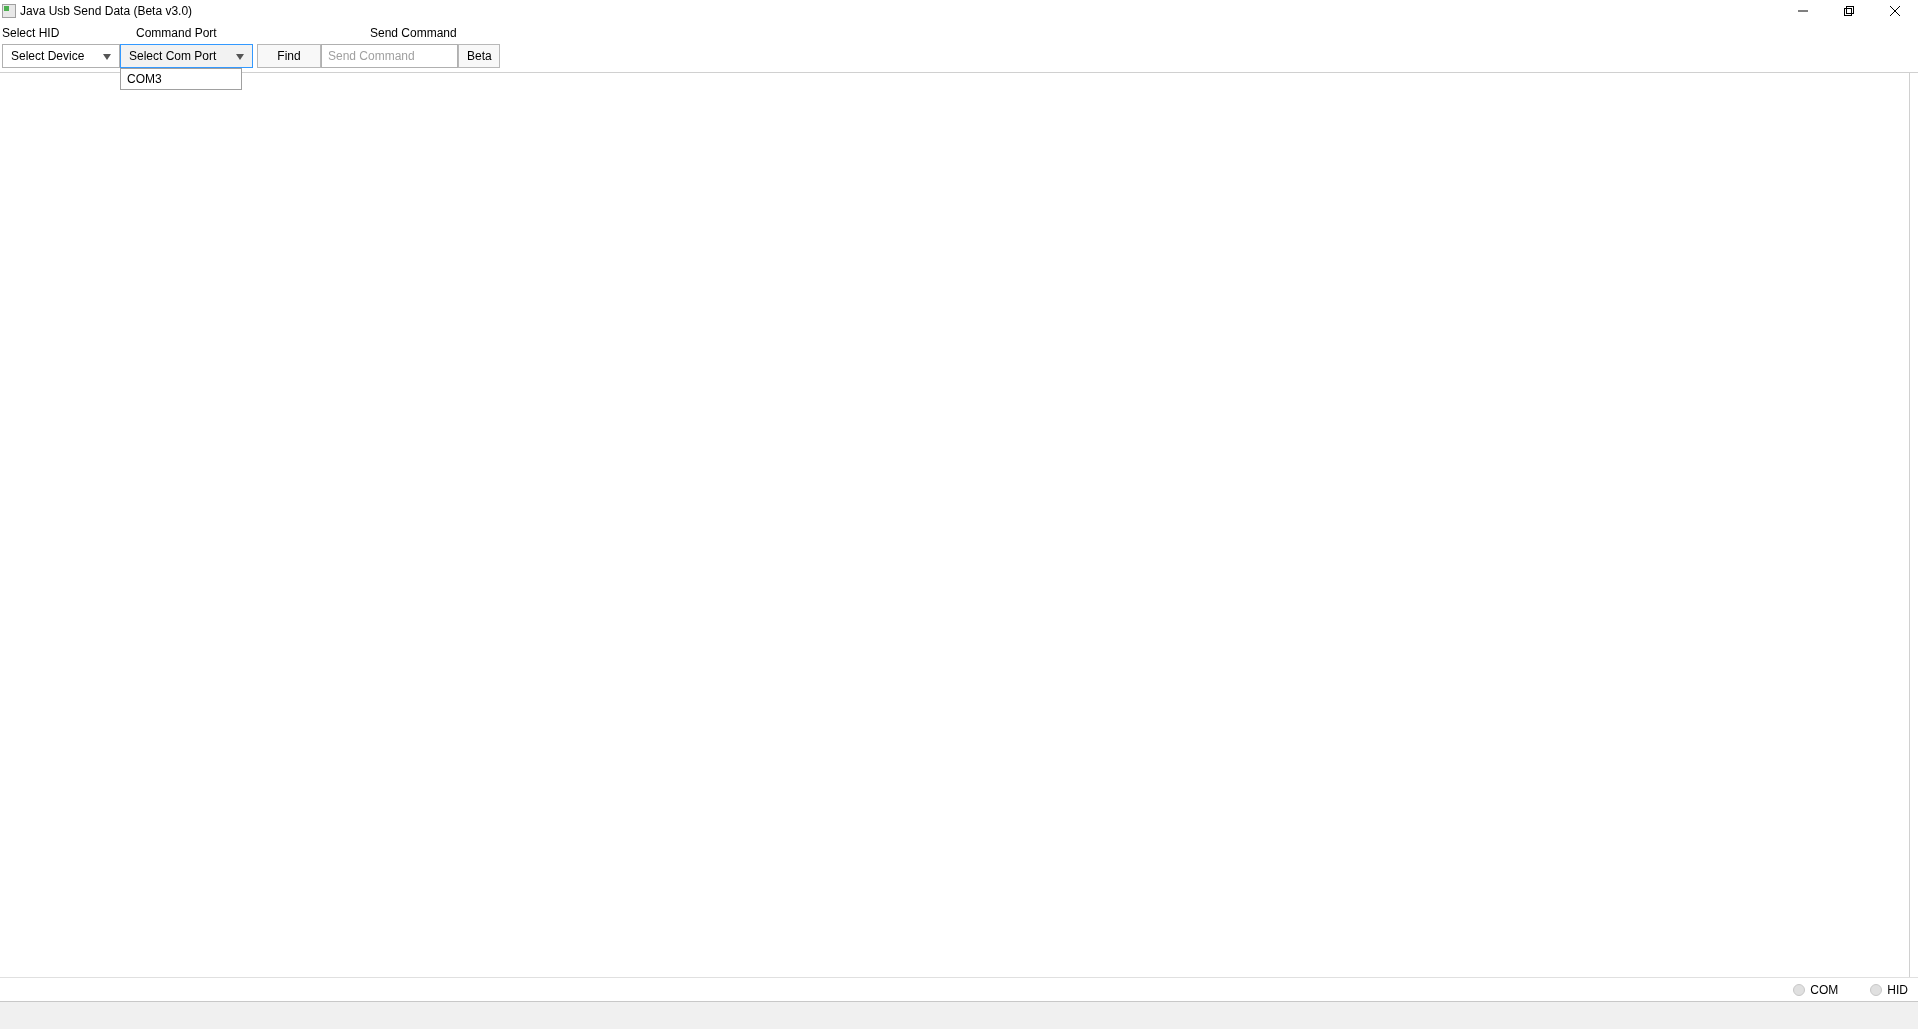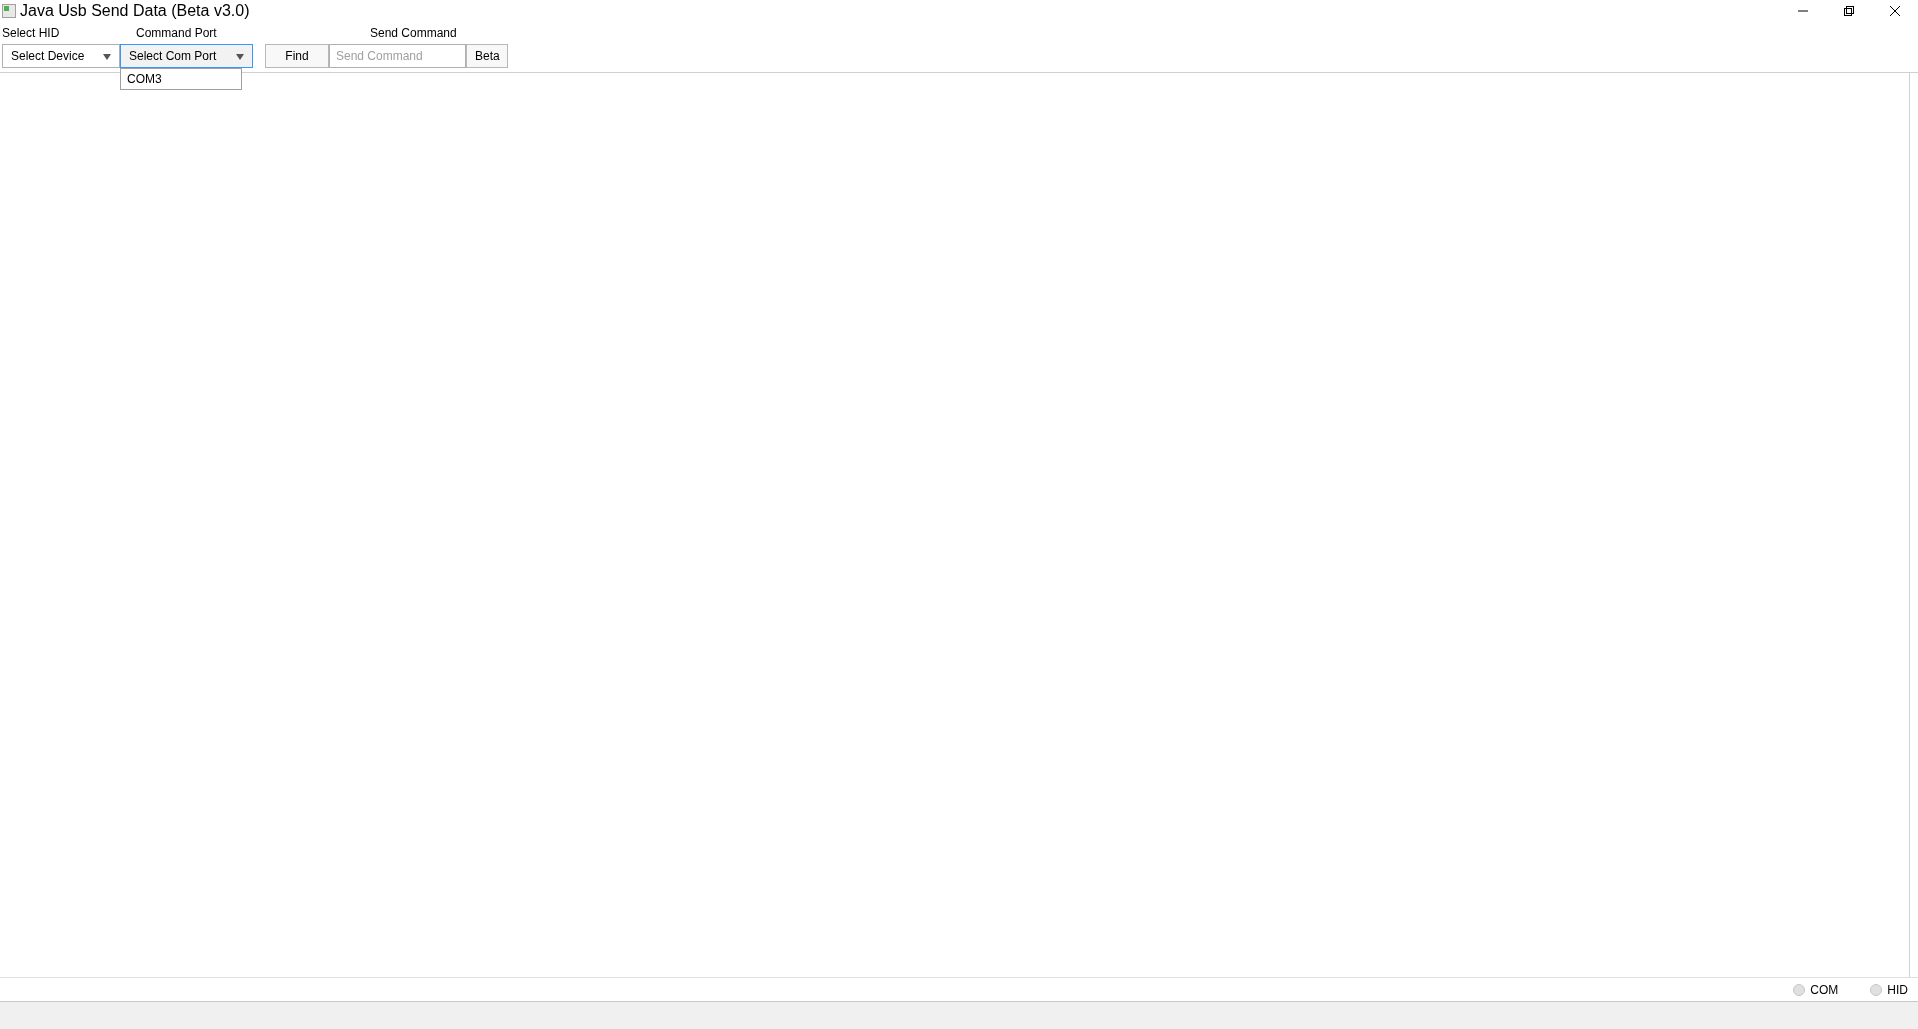--- a/index.html
+++ b/index.html
@@ -39,21 +39,21 @@
     .app-icon::before {
       content: '';
       position: absolute;
       left: 1px;
       top: 1px;
       width: 5px;
       height: 5px;
       background: #4caf50;
     }
     .app-title {
-      font-size: 16px;
+      font-size: 12px;
       color: #000;
     }
     .titlebar-buttons {
       display: flex;
       height: 100%;
     }
     .titlebar-btn {
       width: 46px;
       height: 22px;
       display: flex;
@@ -125,21 +125,21 @@
       color: #000;
     }
     .btn {
       height: 24px;
       border: 1px solid #b8b8b8;
       background: #f8f8f8;
       font-size: 12px;
       cursor: pointer;
       padding: 0 8px;
     }
-    .btn.find { width: 64px; margin-left: 12px; }
+    .btn.find { width: 64px; margin-left: 4px; }
     .btn.send { width: 42px; }
     .cmd-group {
       display: flex;
       align-items: center;
     }
     .text-input {
       width: 137px;
       height: 24px;
       border: 1px solid #b0b0b0;
       padding: 0 6px;

